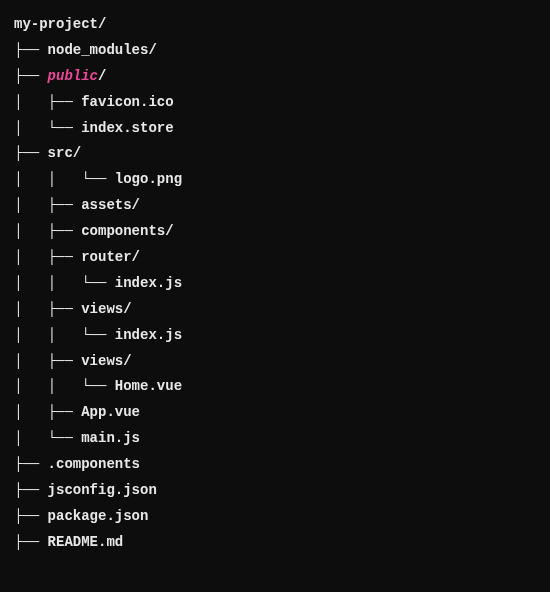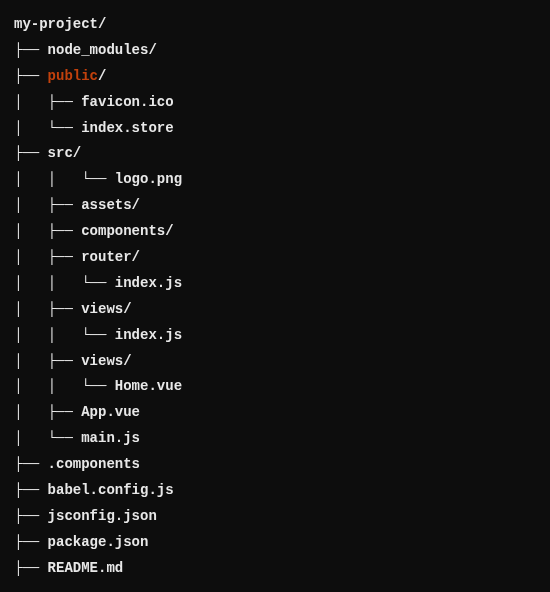--- a/index.html
+++ b/index.html
@@ -16,21 +16,22 @@
       padding: 12px 14px;
       width: 550px;
       height: 592px;
       overflow: hidden;
     }
     .tree-line {
       white-space: pre;
       font-weight: 600;
     }
     .folder-link {
-      color: #c2410c;
+      color: #ec4899;
+      font-style: italic;
     }
     .normal {
       color: #e8e8e8;
     }
   </style>
 </head>
 <body>
 
 <div>
   <div class="tree-line">my-project/</div>
@@ -44,18 +45,17 @@
   <div class="tree-line">│   ├── components/</div>
   <div class="tree-line">│   ├── router/</div>
   <div class="tree-line">│   │   └── index.js</div>
   <div class="tree-line">│   ├── views/</div>
   <div class="tree-line">│   │   └── index.js</div>
   <div class="tree-line">│   ├── views/</div>
   <div class="tree-line">│   │   └── Home.vue</div>
   <div class="tree-line">│   ├── App.vue</div>
   <div class="tree-line">│   └── main.js</div>
   <div class="tree-line">├── .components</div>
-  <div class="tree-line">├── babel.config.js</div>
   <div class="tree-line">├── jsconfig.json</div>
   <div class="tree-line">├── package.json</div>
   <div class="tree-line">├── README.md</div>
 
 </div>
 
 </body></html>

